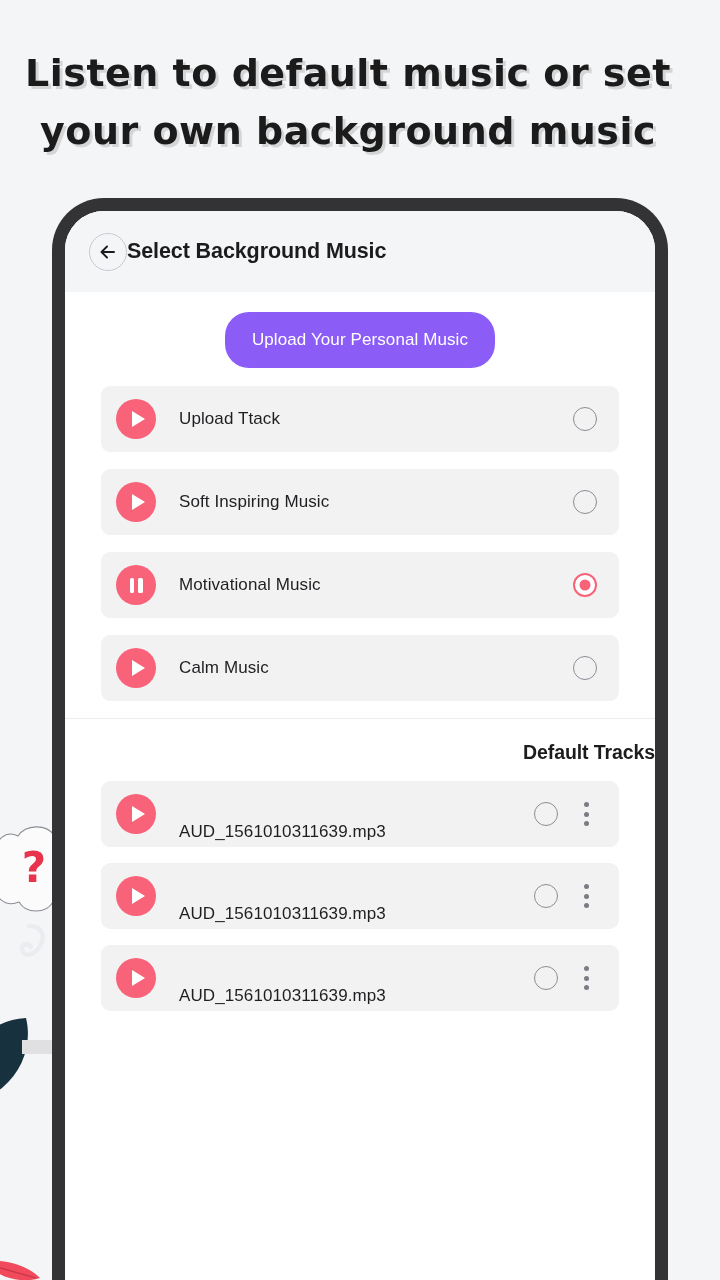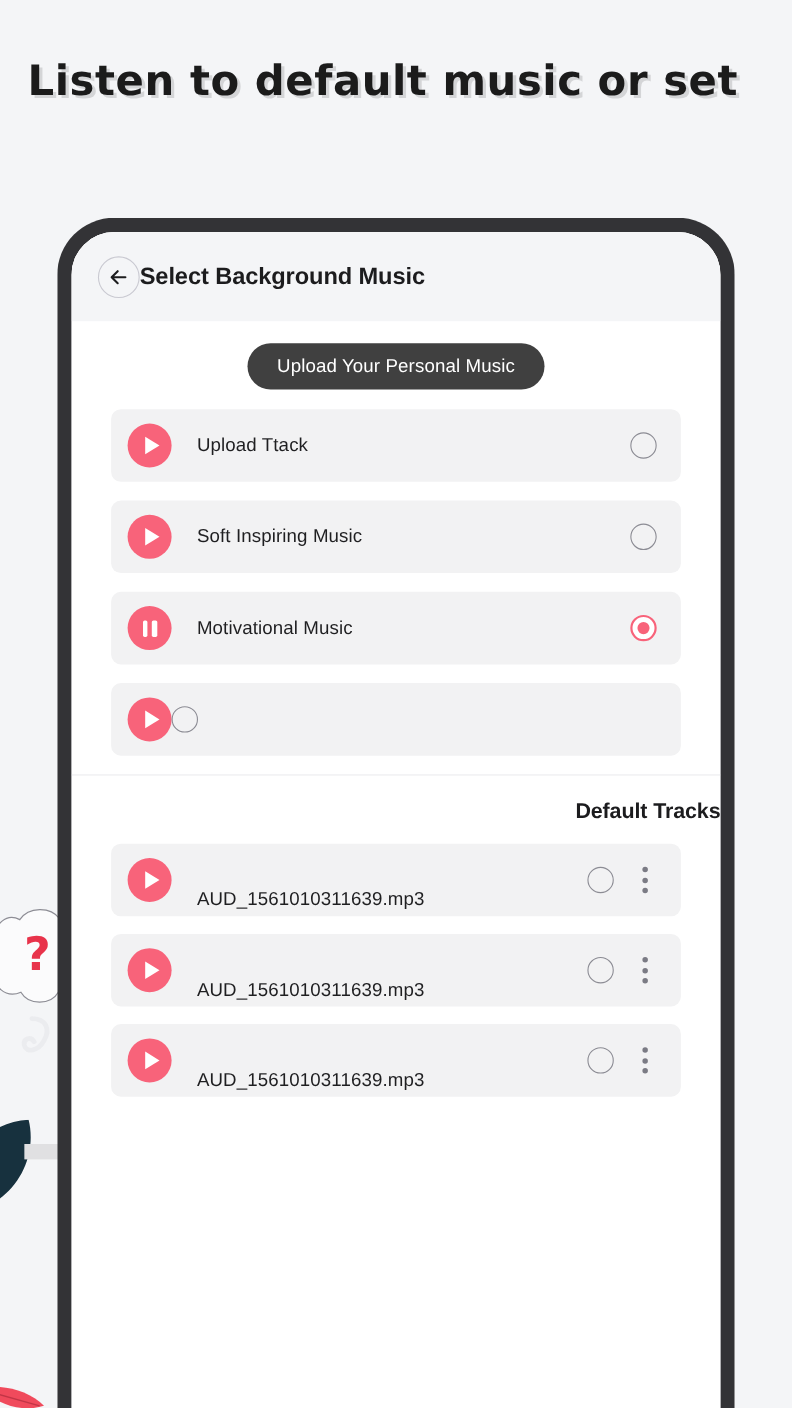--- a/index.html
+++ b/index.html
@@ -140,25 +140,25 @@
     letter-spacing: -0.1px;
   }
 
   
   .upload-wrap {
     display: flex;
     justify-content: center;
     padding-top: 20px;
   }
   .upload-btn {
-    background: #404040;
+    background: #8b5cf6;
     color: #ffffff;
     border: none;
     border-radius: 24px;
-    height: 42px;
+    height: 56px;
     padding: 0 27px;
     font-family: "Liberation Sans", sans-serif;
     font-size: 17px;
     letter-spacing: 0.1px;
     cursor: pointer;
   }
 
   
   .track-list { padding: 18px 0 0 0; }
 
@@ -271,20 +271,21 @@
     padding: 22px 0 17px 36px;
     letter-spacing: -0.1px;
     text-align: right;
   }
 </style>
 </head>
 <body>
 
 <div class="headline">
   <span class="hl-line">Listen to default music or set</span>
+  <span class="hl-line">your own background music</span>
 </div>
 
 <div class="decor bubble">
   <svg width="108" height="96" viewBox="0 0 108 96">
     <path d="M30 14 C38 2 58 2 66 13 C78 8 92 18 89 31 C102 36 102 56 89 61
              C92 75 78 86 65 80 C58 92 38 92 31 80 C17 86 4 74 8 61
              C-4 55 -3 36 9 31 C6 18 18 8 30 14 Z" fill="#fbfbfc" stroke="#8d8d95" stroke-width="1.1"></path>
     <text x="46" y="60" font-family="DejaVu Sans, sans-serif" font-size="42" font-weight="bold" fill="#E8334B" text-anchor="middle">?</text>
   </svg>
 </div>
@@ -394,20 +395,21 @@
             </span>
         </div>
         <div class="track-name">Motivational Music</div>
         <div class="radio selected"></div>
       </div>
 
       <div class="track-row">
         <div class="disc">
             <span class="tri"></span>
           </div>
+        <div class="track-name">Calm Music</div>
         <div class="radio"></div>
       </div>
     </div>
 
     <div class="divider"></div>
 
     <div class="section-title">Default Tracks</div>
 
     <div>
 

